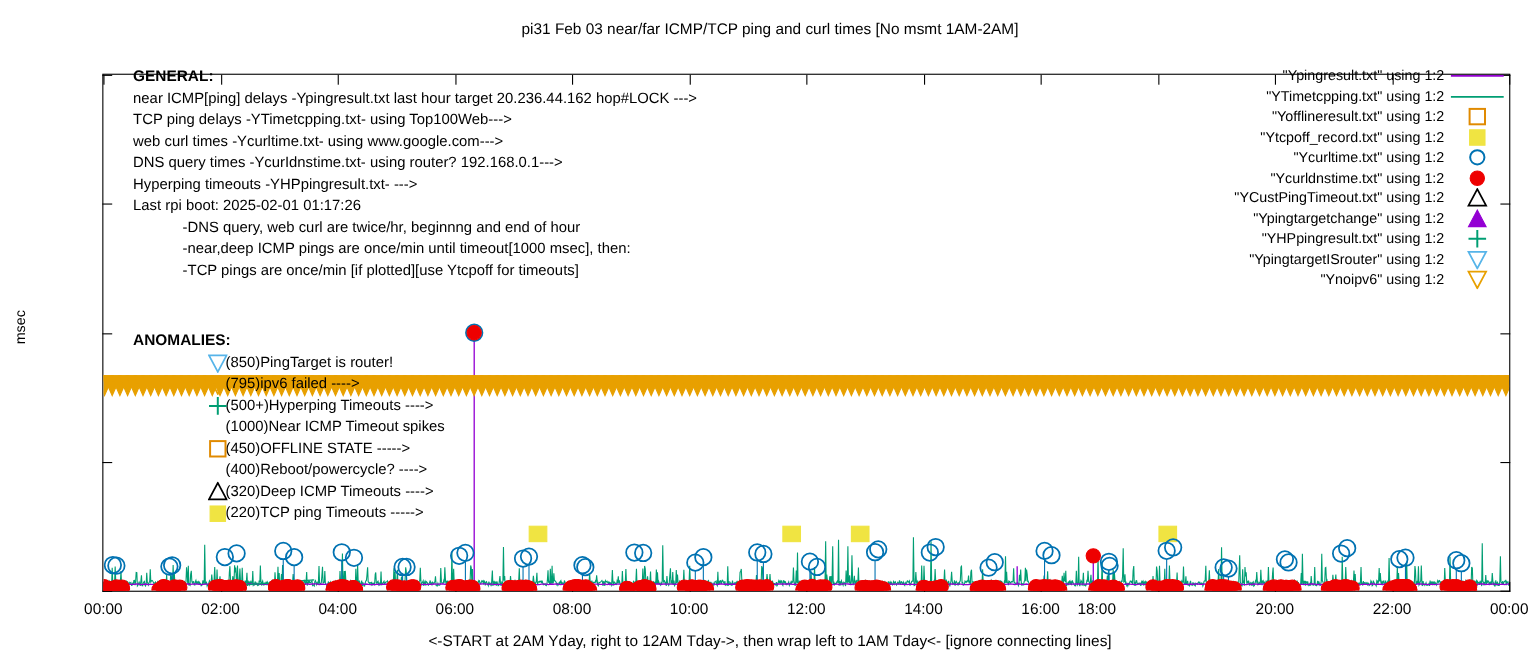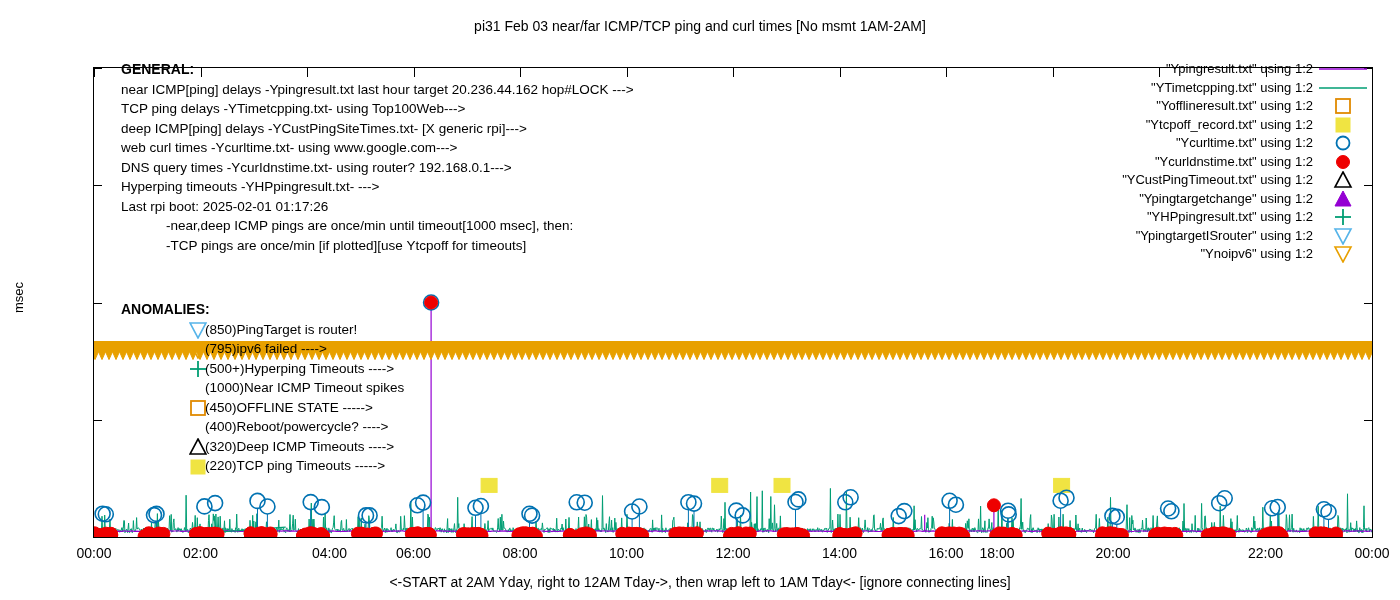--- a/index.html
+++ b/index.html
@@ -158,21 +158,21 @@
       <div class="ytick-mark-r" style="top: 68px;"></div>
     </div>
 
   <div id="xticks">
       <div class="xtick-label" style="left: 94px;">00:00</div>
       <div class="xtick-mark" style="left: 94px;"></div>
       <div class="xtick-mark-t" style="left: 94px;"></div>
       <div class="xtick-label" style="left: 200.5px;">02:00</div>
       <div class="xtick-mark" style="left: 200.5px;"></div>
       <div class="xtick-mark-t" style="left: 200.5px;"></div>
-      <div class="xtick-label" style="left: 307px; text-align: right;">04:00</div>
+      <div class="xtick-label" style="left: 307px;">04:00</div>
       <div class="xtick-mark" style="left: 307px;"></div>
       <div class="xtick-mark-t" style="left: 307px;"></div>
       <div class="xtick-label" style="left: 413.5px;">06:00</div>
       <div class="xtick-mark" style="left: 413.5px;"></div>
       <div class="xtick-mark-t" style="left: 413.5px;"></div>
       <div class="xtick-label" style="left: 520px;">08:00</div>
       <div class="xtick-mark" style="left: 520px;"></div>
       <div class="xtick-mark-t" style="left: 520px;"></div>
       <div class="xtick-label" style="left: 626.5px;">10:00</div>
       <div class="xtick-mark" style="left: 626.5px;"></div>
@@ -182,21 +182,21 @@
       <div class="xtick-mark-t" style="left: 733px;"></div>
       <div class="xtick-label" style="left: 839.5px;">14:00</div>
       <div class="xtick-mark" style="left: 839.5px;"></div>
       <div class="xtick-mark-t" style="left: 839.5px;"></div>
       <div class="xtick-label" style="left: 946px;">16:00</div>
       <div class="xtick-mark" style="left: 946px;"></div>
       <div class="xtick-mark-t" style="left: 946px;"></div>
       <div class="xtick-label" style="left: 997px;">18:00</div>
       <div class="xtick-mark" style="left: 1052.5px;"></div>
       <div class="xtick-mark-t" style="left: 1052.5px;"></div>
-      <div class="xtick-label" style="left: 1113px;">20:00</div>
+      <div class="xtick-label" style="left: 1159px;">20:00</div>
       <div class="xtick-mark" style="left: 1159px;"></div>
       <div class="xtick-mark-t" style="left: 1159px;"></div>
       <div class="xtick-label" style="left: 1265.5px;">22:00</div>
       <div class="xtick-mark" style="left: 1265.5px;"></div>
       <div class="xtick-mark-t" style="left: 1265.5px;"></div>
       <div class="xtick-label" style="left: 1372px;">00:00</div>
       <div class="xtick-mark" style="left: 1372px;"></div>
       <div class="xtick-mark-t" style="left: 1372px;"></div>
     </div>
 
@@ -862,25 +862,25 @@
           <circle cx="899.9" cy="437.3" r="6.5" fill="#ee0000" stroke="#ee0000"></circle>
         </g>
       </svg>
   </div>
 
   <div class="ann-block" id="general-block">
     <div class="ann-line ann-head">GENERAL:</div>
     <div id="general-lines">
         <div class="ann-line" style="white-space: pre;">near ICMP[ping] delays -Ypingresult.txt last hour target 20.236.44.162 hop#LOCK ---&gt;</div>
         <div class="ann-line" style="white-space: pre;">TCP ping delays -YTimetcpping.txt- using Top100Web---&gt;</div>
-        <div class="ann-line" style="white-space: pre;">deep ICMP[ping] delays -YCustPingSiteTimes.txt- [X generic rpi]---&gt;</div>
         <div class="ann-line" style="white-space: pre;">web curl times -Ycurltime.txt- using www.google.com---&gt;</div>
         <div class="ann-line" style="white-space: pre;">DNS query times -YcurIdnstime.txt- using router? 192.168.0.1---&gt;</div>
         <div class="ann-line" style="white-space: pre;">Hyperping timeouts -YHPpingresult.txt- ---&gt;</div>
         <div class="ann-line" style="white-space: pre;">Last rpi boot: 2025-02-01 01:17:26</div>
+        <div class="ann-line" style="white-space: pre;">            -DNS query, web curl are twice/hr, beginnng and end of hour</div>
         <div class="ann-line" style="white-space: pre;">            -near,deep ICMP pings are once/min until timeout[1000 msec], then:</div>
         <div class="ann-line" style="white-space: pre;">            -TCP pings are once/min [if plotted][use Ytcpoff for timeouts]</div>
       </div>
   </div>
 
   <div class="ann-block" id="anom-block">
     <div class="ann-line ann-head">ANOMALIES:</div>
     <div id="anom-rows">
         <div class="anom-row"><span class="anom-marker"><svg width="18" height="18">
               <path d="M1 2 L17 2 L9 17 Z" fill="none" stroke="#56b4e9" stroke-width="1.6"></path>

